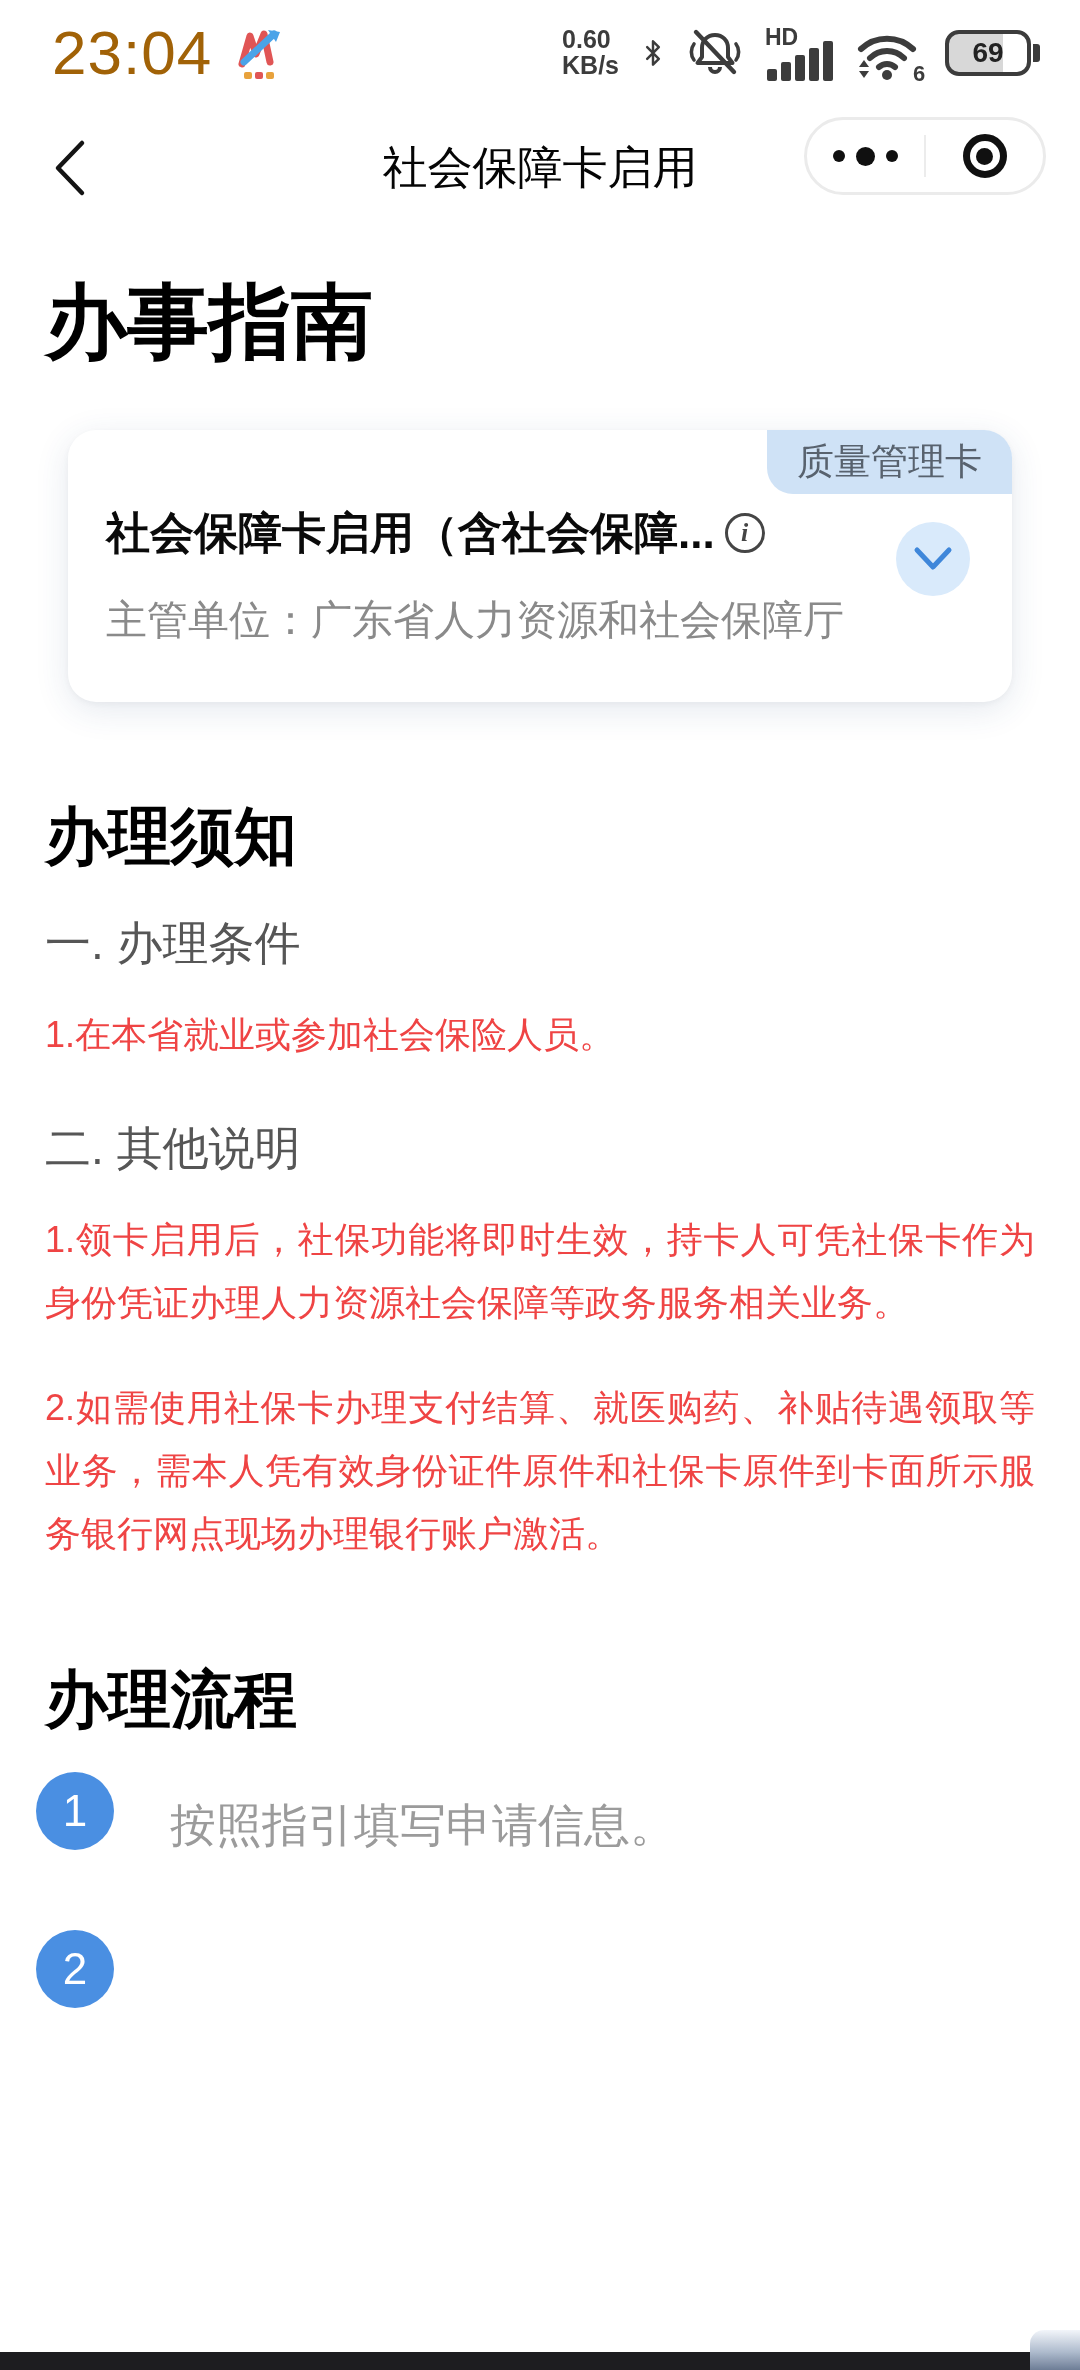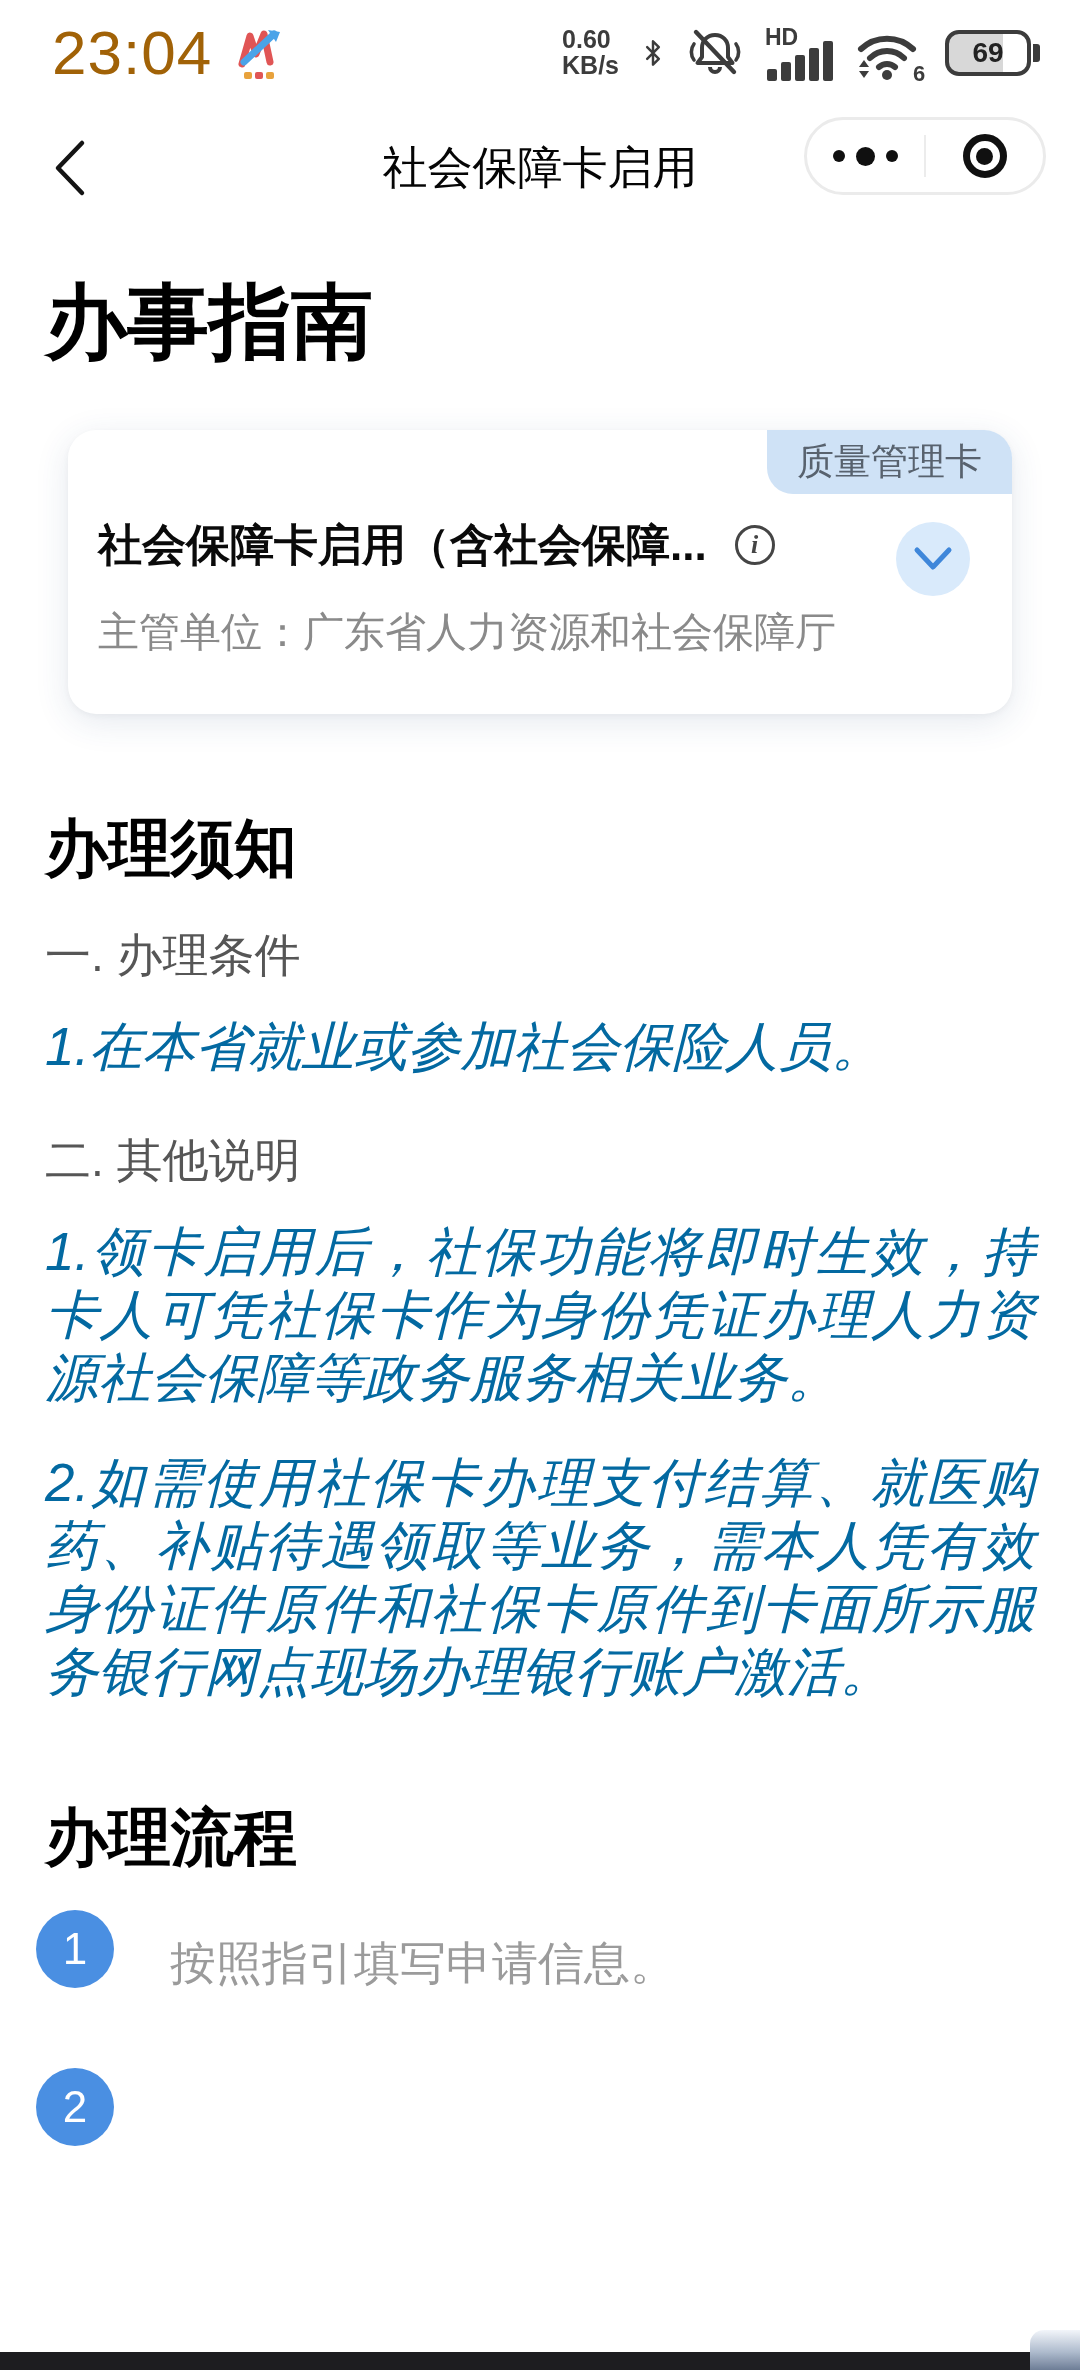--- a/index.html
+++ b/index.html
@@ -47,45 +47,45 @@
   .dots i:nth-child(1),.dots i:nth-child(3){ width:12px; height:12px; }
   .dots i:nth-child(2){ width:19px; height:19px; }
   .target-outer{ width:44px; height:44px; border:7px solid #101010; border-radius:50%;
     display:flex; align-items:center; justify-content:center; }
   .target-inner{ width:17px; height:17px; background:#101010; border-radius:50%; }
   
   .page-title{ margin:36px 45px 0; font-size:82px; font-weight:700; line-height:1.12; color:#000; }
   .card{
     position:relative; margin:62px 68px 0; background:#fff; border-radius:28px;
     box-shadow:0 8px 34px rgba(40,70,120,.12), 0 2px 6px rgba(0,0,0,.04);
-    padding:74px 150px 54px 30px; min-height:230px;
+    padding:74px 150px 54px 38px; min-height:230px;
   }
   .card-badge{
     position:absolute; top:0; right:0; height:64px; line-height:64px;
     padding:0 30px; background:#cfe2f6; color:#58626e; font-size:37px;
     border-radius:0 28px 0 26px; white-space:nowrap;
   }
-  .card-title-row{ display:flex; align-items:center; gap:28px;margin-top:12px; }
+  .card-title-row{ display:flex; align-items:center; gap:10px; }
   .card-title{ font-size:44px; font-weight:700; color:#0a0a0a; white-space:nowrap; }
   .info-icon{
     flex:0 0 auto; width:40px; height:40px; border:3px solid #454545; border-radius:50%;
     display:flex; align-items:center; justify-content:center;
     font-size:26px; font-weight:600; color:#454545;
     font-family:"Liberation Serif","DejaVu Serif",serif; font-style:italic;
   }
   .expand-btn{
     position:absolute; right:42px; top:92px; width:74px; height:74px; border-radius:50%;
     background:#d9eafb; display:flex; align-items:center; justify-content:center; cursor:pointer;
   }
   .card-subtitle{ margin-top:30px; font-size:41px; color:#8a8a8a; white-space:nowrap; }
   .section-heading{ margin:100px 45px 0; font-size:63px; font-weight:700; color:#000; line-height:1.1; }
   .section-heading.process{ }
   .sub-heading{ margin:42px 45px 0; font-size:46px; font-weight:400; color:#565656; }
   .sub-heading.second{ margin-top:52px; }
-  .body-para{ margin:28px 45px 0; font-size:53px; color:#0369a1; line-height:63px; text-align:justify;font-style:italic; }
+  .body-para{ margin:28px 45px 0; font-size:36px; color:#ef4444; line-height:63px; text-align:justify; }
   .body-para.gap{ margin-top:42px; }
   
   .step{ display:flex; align-items:flex-start; margin:38px 45px 0 36px; }
   .step.second{ margin-top:74px; }
   .step-circle{
     flex:0 0 78px; width:78px; height:78px; border-radius:50%; background:#4a8fe2;
     color:#fff; font-size:44px; display:flex; align-items:center; justify-content:center;
   }
   .step-text{ margin-left:56px; }
   .step-title{ font-size:55px; font-weight:700; color:#000; line-height:78px; }

